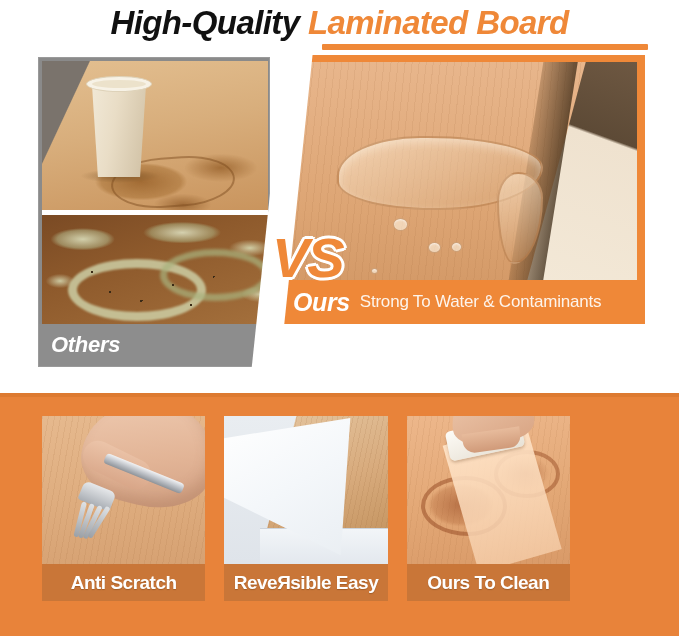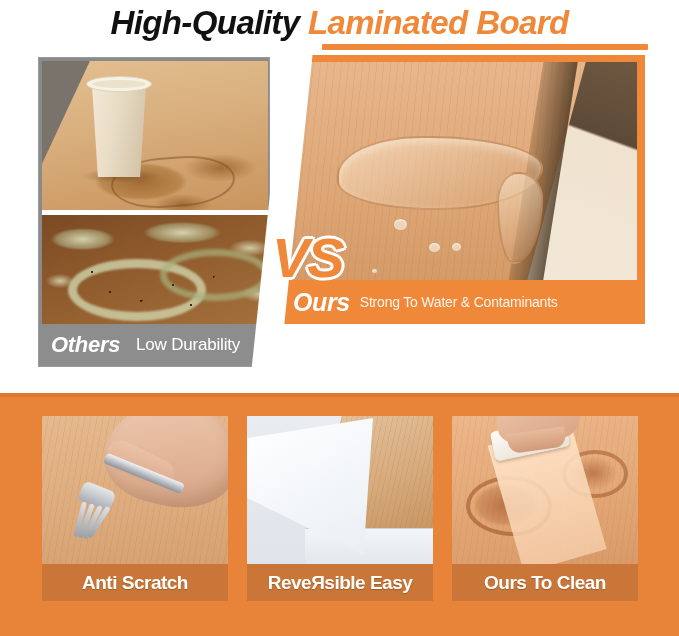--- a/index.html
+++ b/index.html
@@ -187,21 +187,21 @@
 
   .ours-bar{
     position:absolute; left:0; bottom:0; width:100%; height:44px;
     background:#ef8838;
     display:flex; align-items:center; padding-left:16px; gap:10px;
   }
   .ours-strong{
     color:#ffffff; font-size:25px; font-weight:bold; font-style:italic;
     letter-spacing:-0.4px;
   }
-  .ours-sub{ color:#fdf4ec; font-size:14px; letter-spacing:-0.2px; }
+  .ours-sub{ color:#fdf4ec; font-size:17px; letter-spacing:-0.2px; }
 
   
   .vs-divider{
     position:absolute; left:268px; top:0; width:28px; height:315px;
     background:linear-gradient(180deg,#ffffff,#ffffff);
     transform:skewX(-6deg);
     z-index:3;
   }
   .vs-badge{
     position:absolute; left:260px; top:172px; width:110px; height:62px;
@@ -216,21 +216,21 @@
     margin-left: 12px;
   }
 
   
   .features{
     position:absolute; left:0; top:393px; width:679px; height:243px;
     background:#e8833a;
     border-top:4px solid #dd7a31;
   }
   .cards{
-    position:absolute; left:42px; top:19px; width:596px; height:185px;
+    position:absolute; left:42px; top:19px; width:528px; height:185px;
     display:flex; gap:19px;
   }
   .card{
     position:relative; width:186px; height:185px;
     overflow:hidden; background:#d6d9dd;
   }
   .card-photo{ position:absolute; left:0; top:0; width:100%; height:148px; overflow:hidden; }
   .card-cap{
     position:absolute; left:0; bottom:0; width:100%; height:37px;
     background:#c97638;
@@ -387,21 +387,20 @@
 
     <div class="photo-mold">
       <div class="mold"></div>
       <div class="mold-ring"></div>
       <div class="mold-ring2"></div>
       <div class="mold-specks"></div>
     </div>
 
     <div class="others-bar">
       <span class="others-strong">Others</span>
-      <span class="others-sub">Low Durability</span>
     </div>
   </div>
 
   <div class="vs-divider"></div>
 
   <div class="ours-col">
     <div class="ours-photo">
       <div class="board-grain"></div>
       <div class="board-edge"></div>
       <div class="board-lip"></div>

